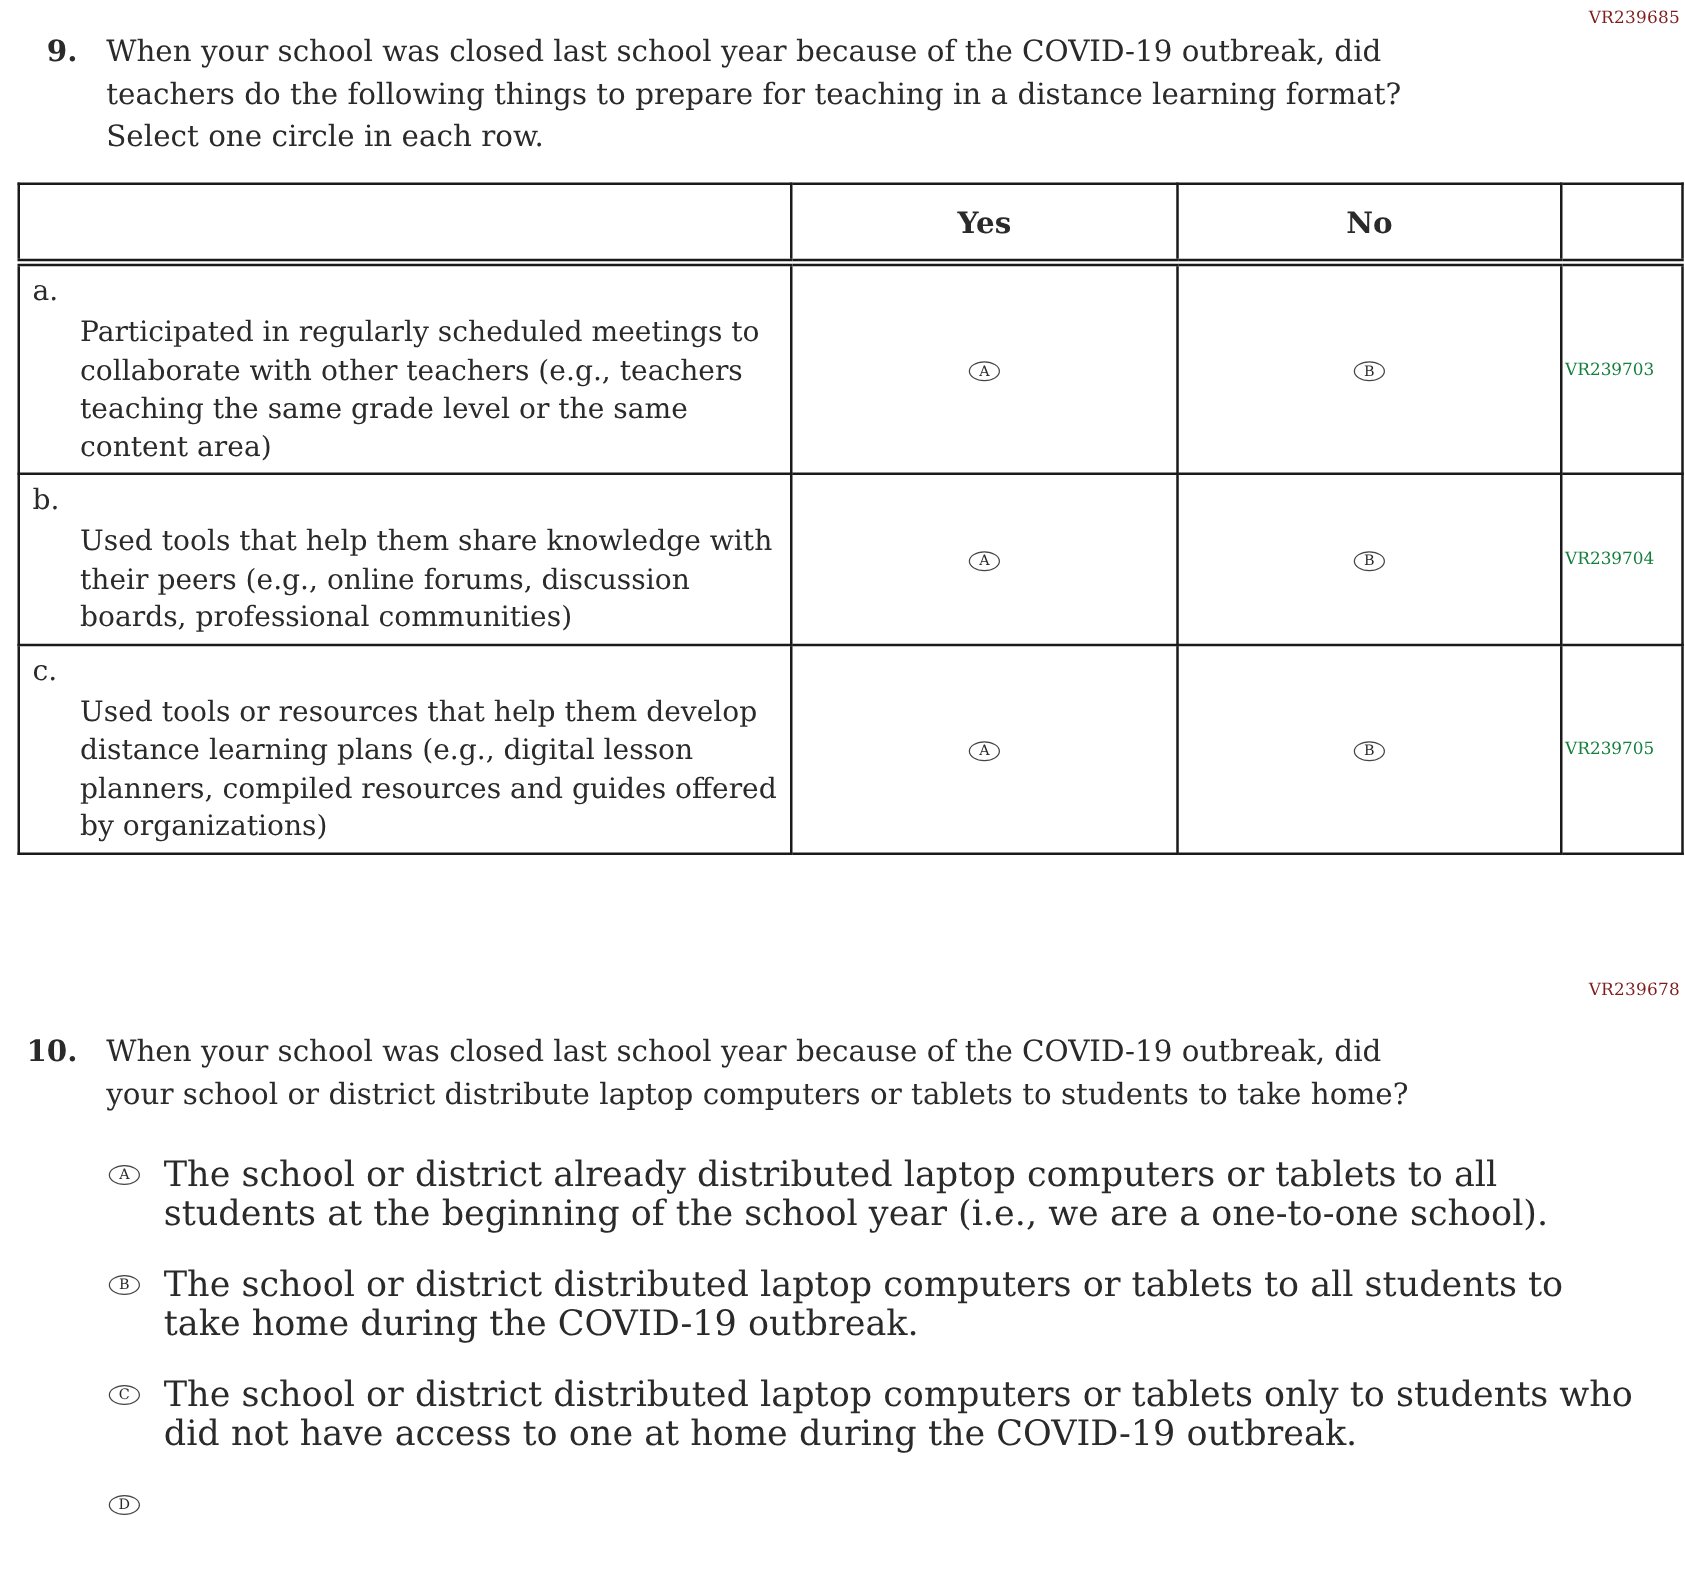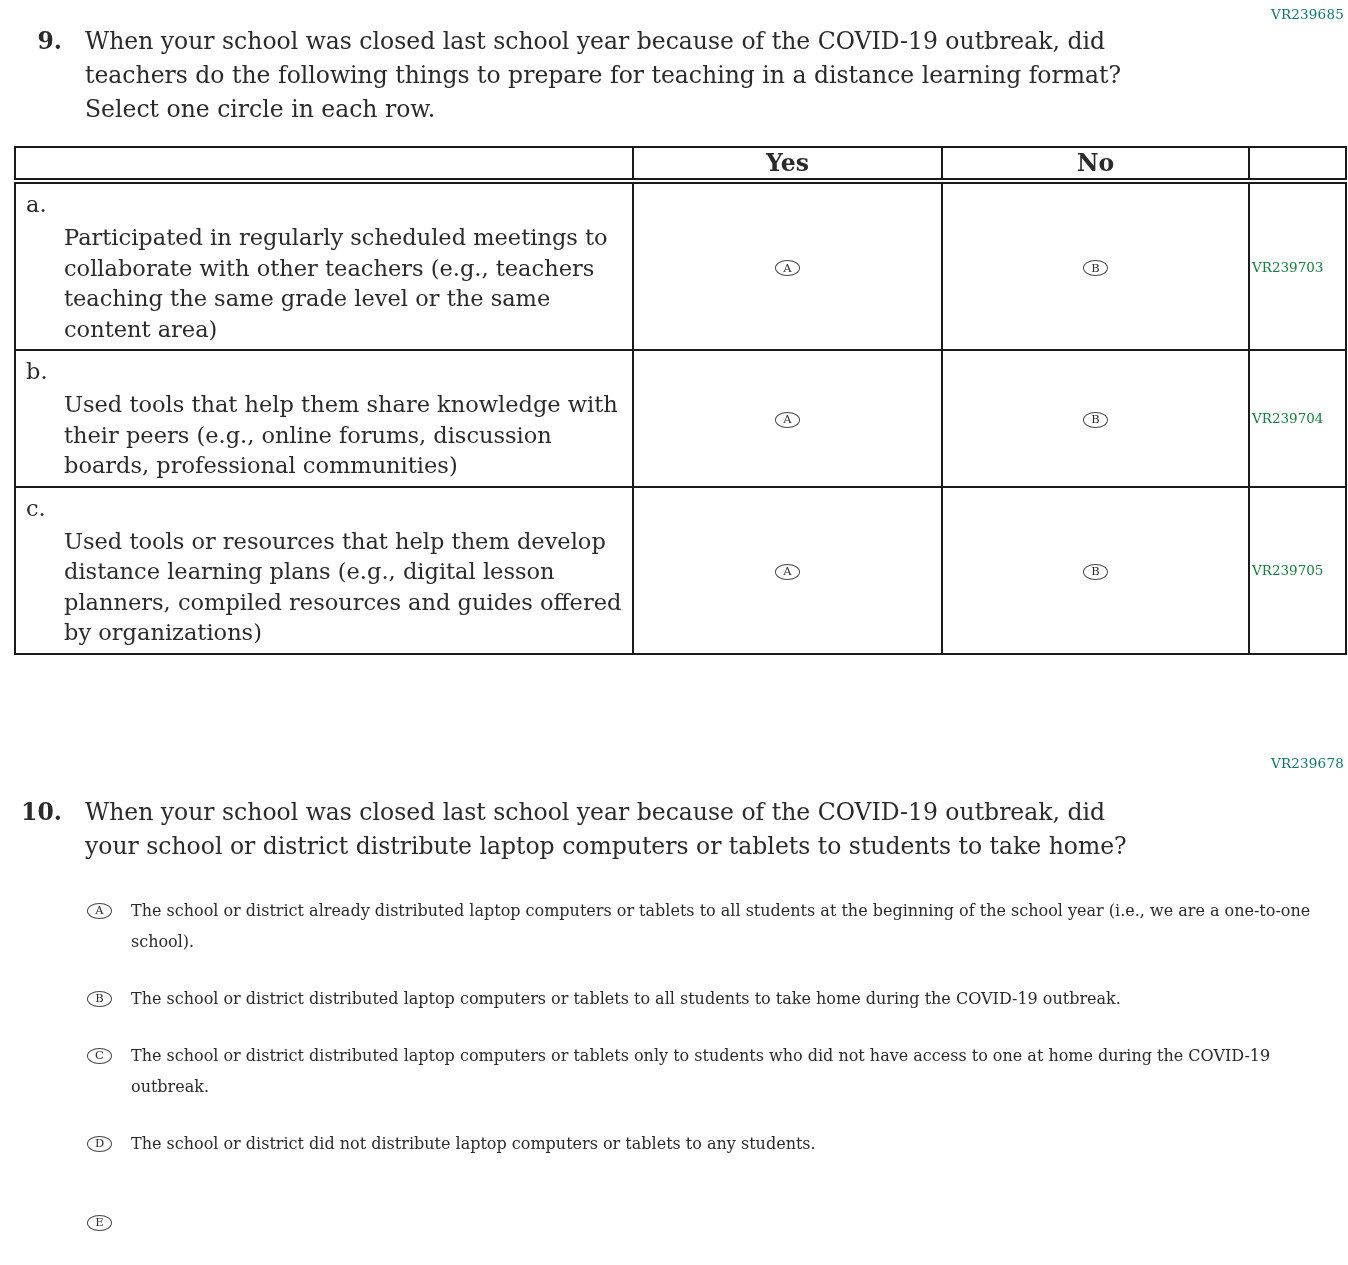--- a/index.html
+++ b/index.html
@@ -15,21 +15,21 @@
     overflow-x: hidden;
   }
   .page {
     position: relative;
     width: 1348px;
     min-height: 1265px;
     box-sizing: border-box;
   }
   .code {
     font-size: 13.5px;
-    color: #0f766e;
+    color: #7f1d1d;
     letter-spacing: 0.2px;
   }
   .top-code {
     text-align: right;
     padding: 6px 4px 0 0;
   }
   .mid-code {
     text-align: right;
     padding: 0 4px 0 0;
     margin-top: 100px;
@@ -64,21 +64,21 @@
     border-collapse: collapse;
     table-layout: fixed;
     width: 1331px;
     margin: 20px 0 0 14px;
   }
   .q-table th, .q-table td {
     border: 2px solid #1a1a1a;
     box-sizing: border-box;
   }
   .q-table thead th {
-    height: 34px;
+    height: 63px;
     font-size: 23.5px;
     font-weight: bold;
     text-align: center;
     vertical-align: middle;
     border-bottom: 6px double #1a1a1a;
     padding: 0;
   }
   .row-cell {
     vertical-align: top;
     padding: 5px 8px 5px 6px;
@@ -128,21 +128,21 @@
     display: flex;
     align-items: flex-start;
     margin-bottom: 26px;
   }
   .option .bubble {
     margin-top: 8px;
     margin-left: 2px;
   }
   .option-text {
     margin-left: 19px;
-    font-size: 16px;
+    font-size: 28px;
     line-height: 31px;
     max-width: 1185px;
   }
   .option-e { margin-top: 48px; }
   .specify-line {
     display: inline-block;
     width: 262px;
     height: 14px;
     border-bottom: 2px solid #2a2a2a;
     margin-left: 2px;
@@ -234,21 +234,20 @@
           <div class="option-text"><span>The school or district distributed laptop computers or tablets to all students to take home during the COVID-19 outbreak.</span></div>
         </div>
 
         <div class="option">
           <span class="bubble">C</span>
           <div class="option-text"><span>The school or district distributed laptop computers or tablets only to students who did not have access to one at home during the COVID-19 outbreak.</span></div>
         </div>
 
         <div class="option">
           <span class="bubble">D</span>
-          <div class="option-text"><span>The school or district did not distribute laptop computers or tablets to any students.</span></div>
         </div>
 
         <div class="option option-e">
           <span class="bubble">E</span>
         </div>
 
       </div>
     </div>
   </div>
 

